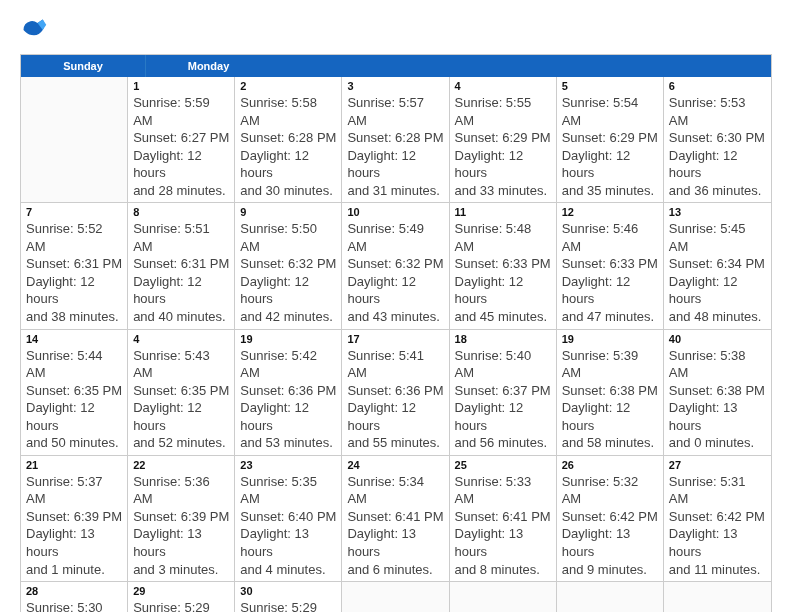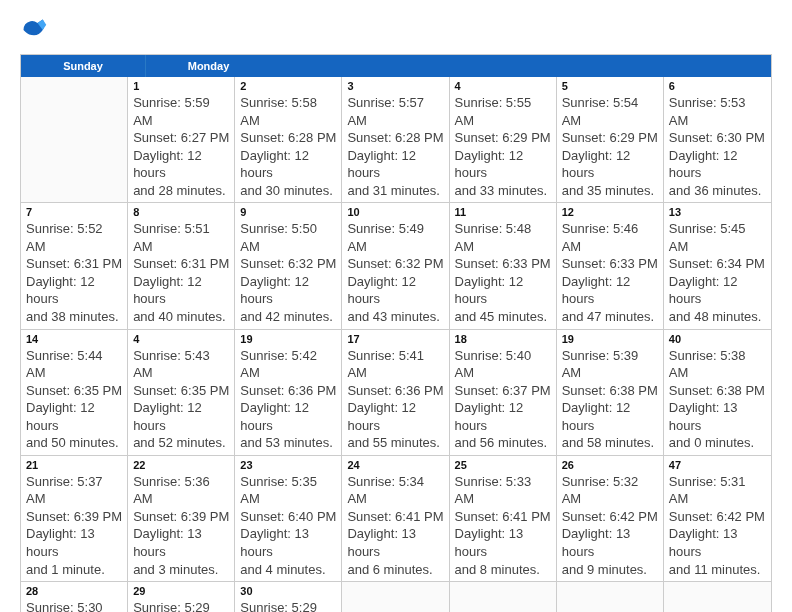--- a/index.html
+++ b/index.html
@@ -243,21 +243,21 @@
           </div>
           <div class="cal-cell">
             <div class="day-num">25</div>
             <div class="cell-info">Sunrise: 5:33 AM<br>Sunset: 6:41 PM<br>Daylight: 13 hours<br>and 8 minutes.</div>
           </div>
           <div class="cal-cell">
             <div class="day-num">26</div>
             <div class="cell-info">Sunrise: 5:32 AM<br>Sunset: 6:42 PM<br>Daylight: 13 hours<br>and 9 minutes.</div>
           </div>
           <div class="cal-cell">
-            <div class="day-num">47</div>
+            <div class="day-num">27</div>
             <div class="cell-info">Sunrise: 5:31 AM<br>Sunset: 6:42 PM<br>Daylight: 13 hours<br>and 11 minutes.</div>
           </div>
         </div>
         <div class="cal-row">
           <div class="cal-cell">
             <div class="day-num">28</div>
             <div class="cell-info">Sunrise: 5:30 AM<br>Sunset: 6:43 PM<br>Daylight: 13 hours<br>and 12 minutes.</div>
           </div>
           <div class="cal-cell">
             <div class="day-num">29</div>

